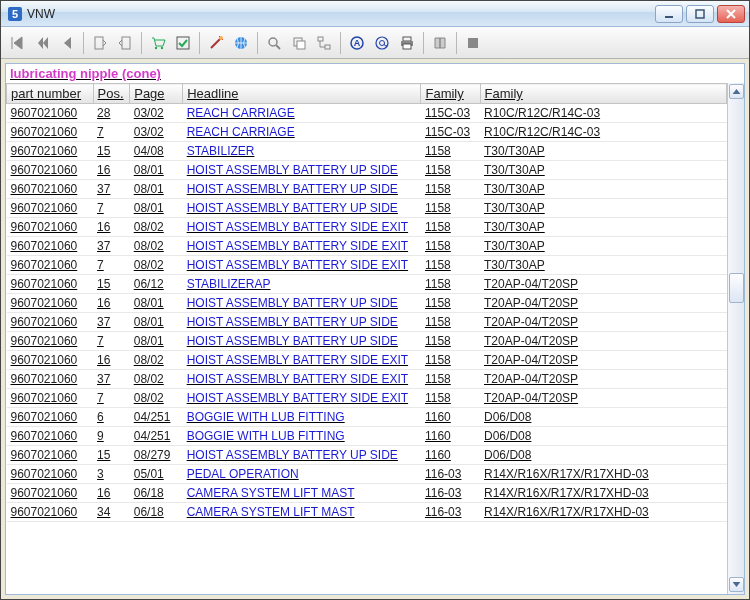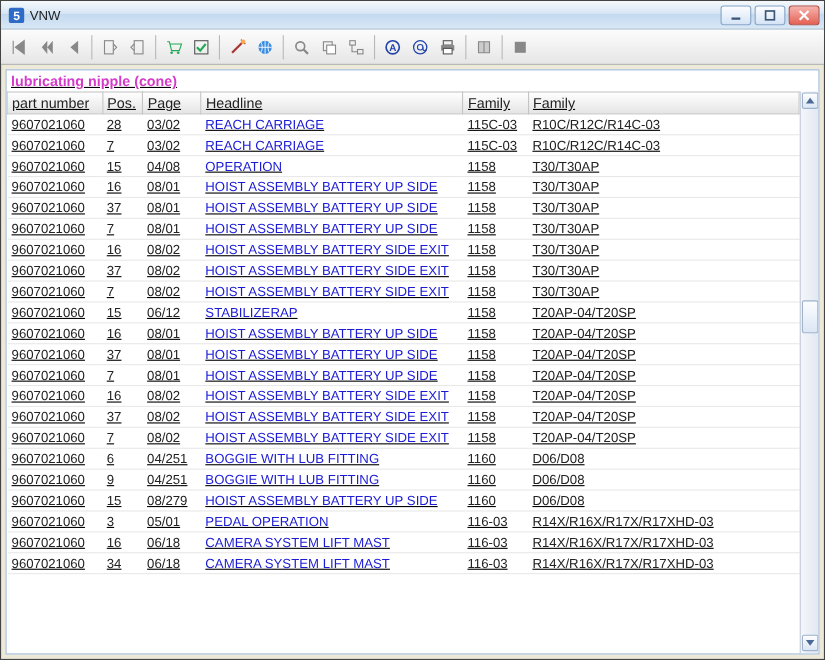--- a/index.html
+++ b/index.html
@@ -217,21 +217,21 @@
                 <td>7</td>
                 <td>03/02</td>
                 <td class="link">REACH CARRIAGE</td>
                 <td>115C-03</td>
                 <td>R10C/R12C/R14C-03</td>
               </tr>
               <tr>
                 <td>9607021060</td>
                 <td>15</td>
                 <td>04/08</td>
-                <td class="link">OPERATION</td>
+                <td class="link">STABILIZER</td>
                 <td>1158</td>
                 <td>T30/T30AP</td>
               </tr>
               <tr>
                 <td>9607021060</td>
                 <td>16</td>
                 <td>08/01</td>
                 <td class="link">HOIST ASSEMBLY BATTERY UP SIDE</td>
                 <td>1158</td>
                 <td>T30/T30AP</td>

